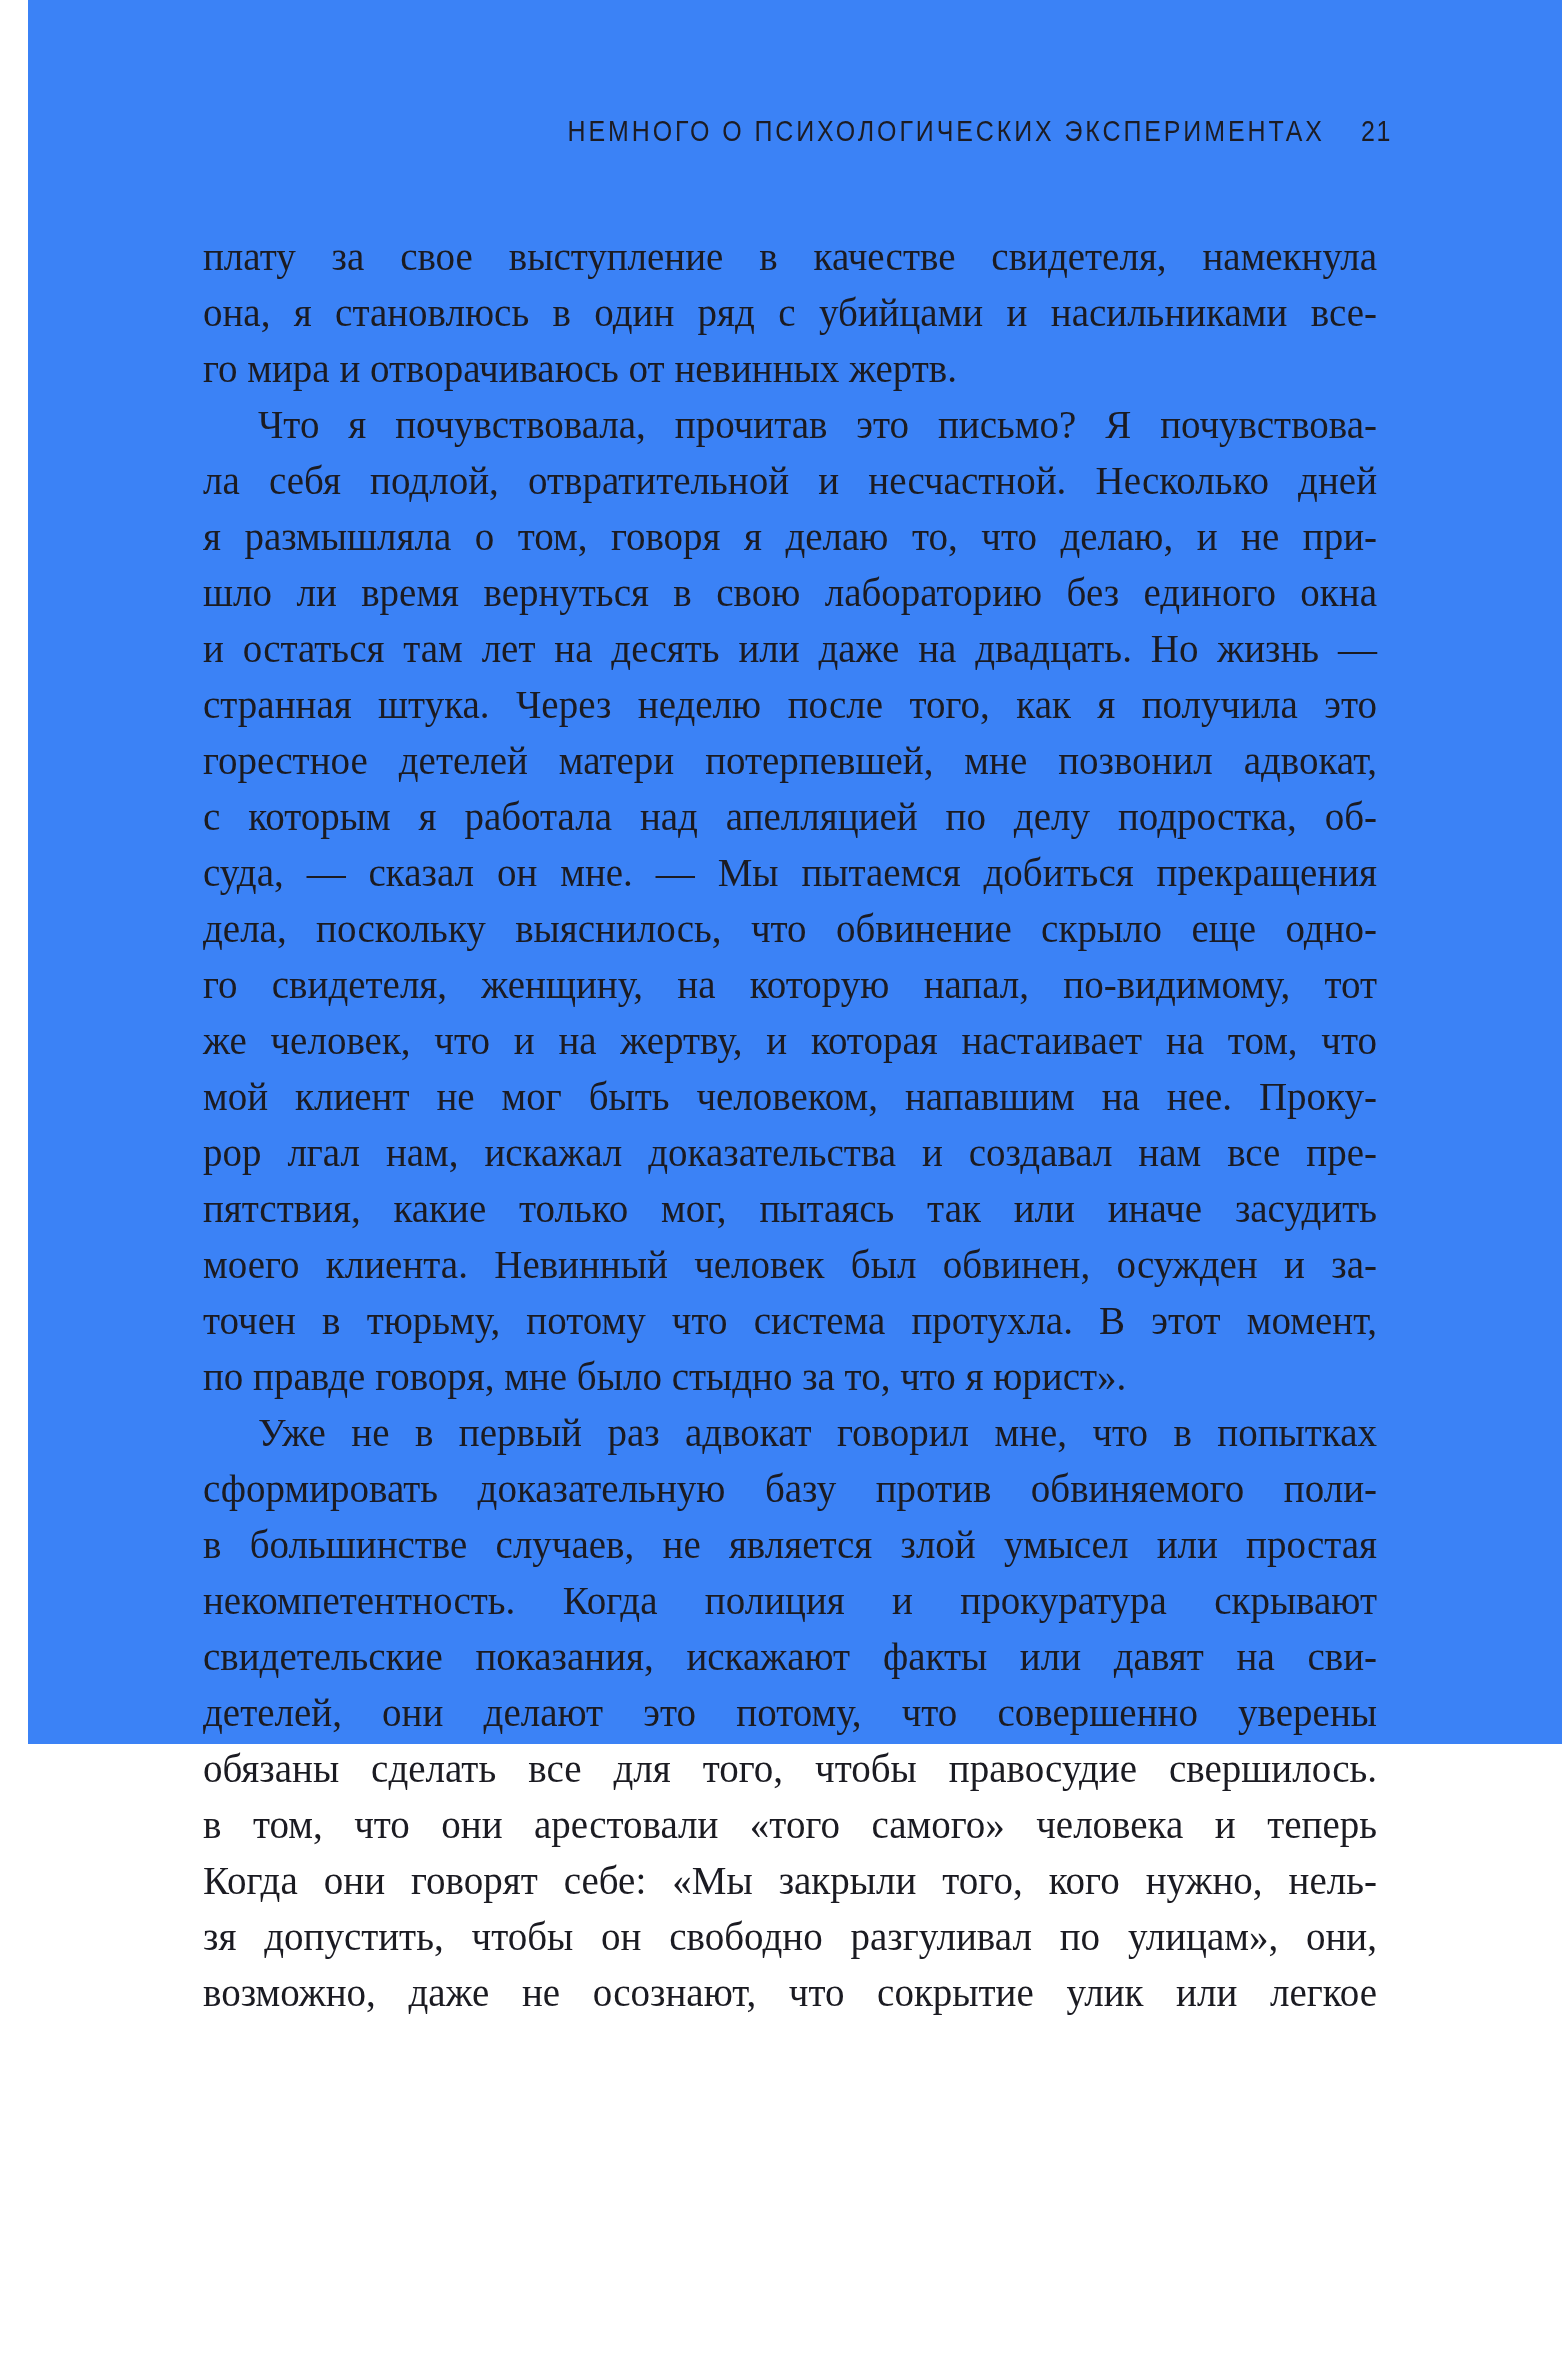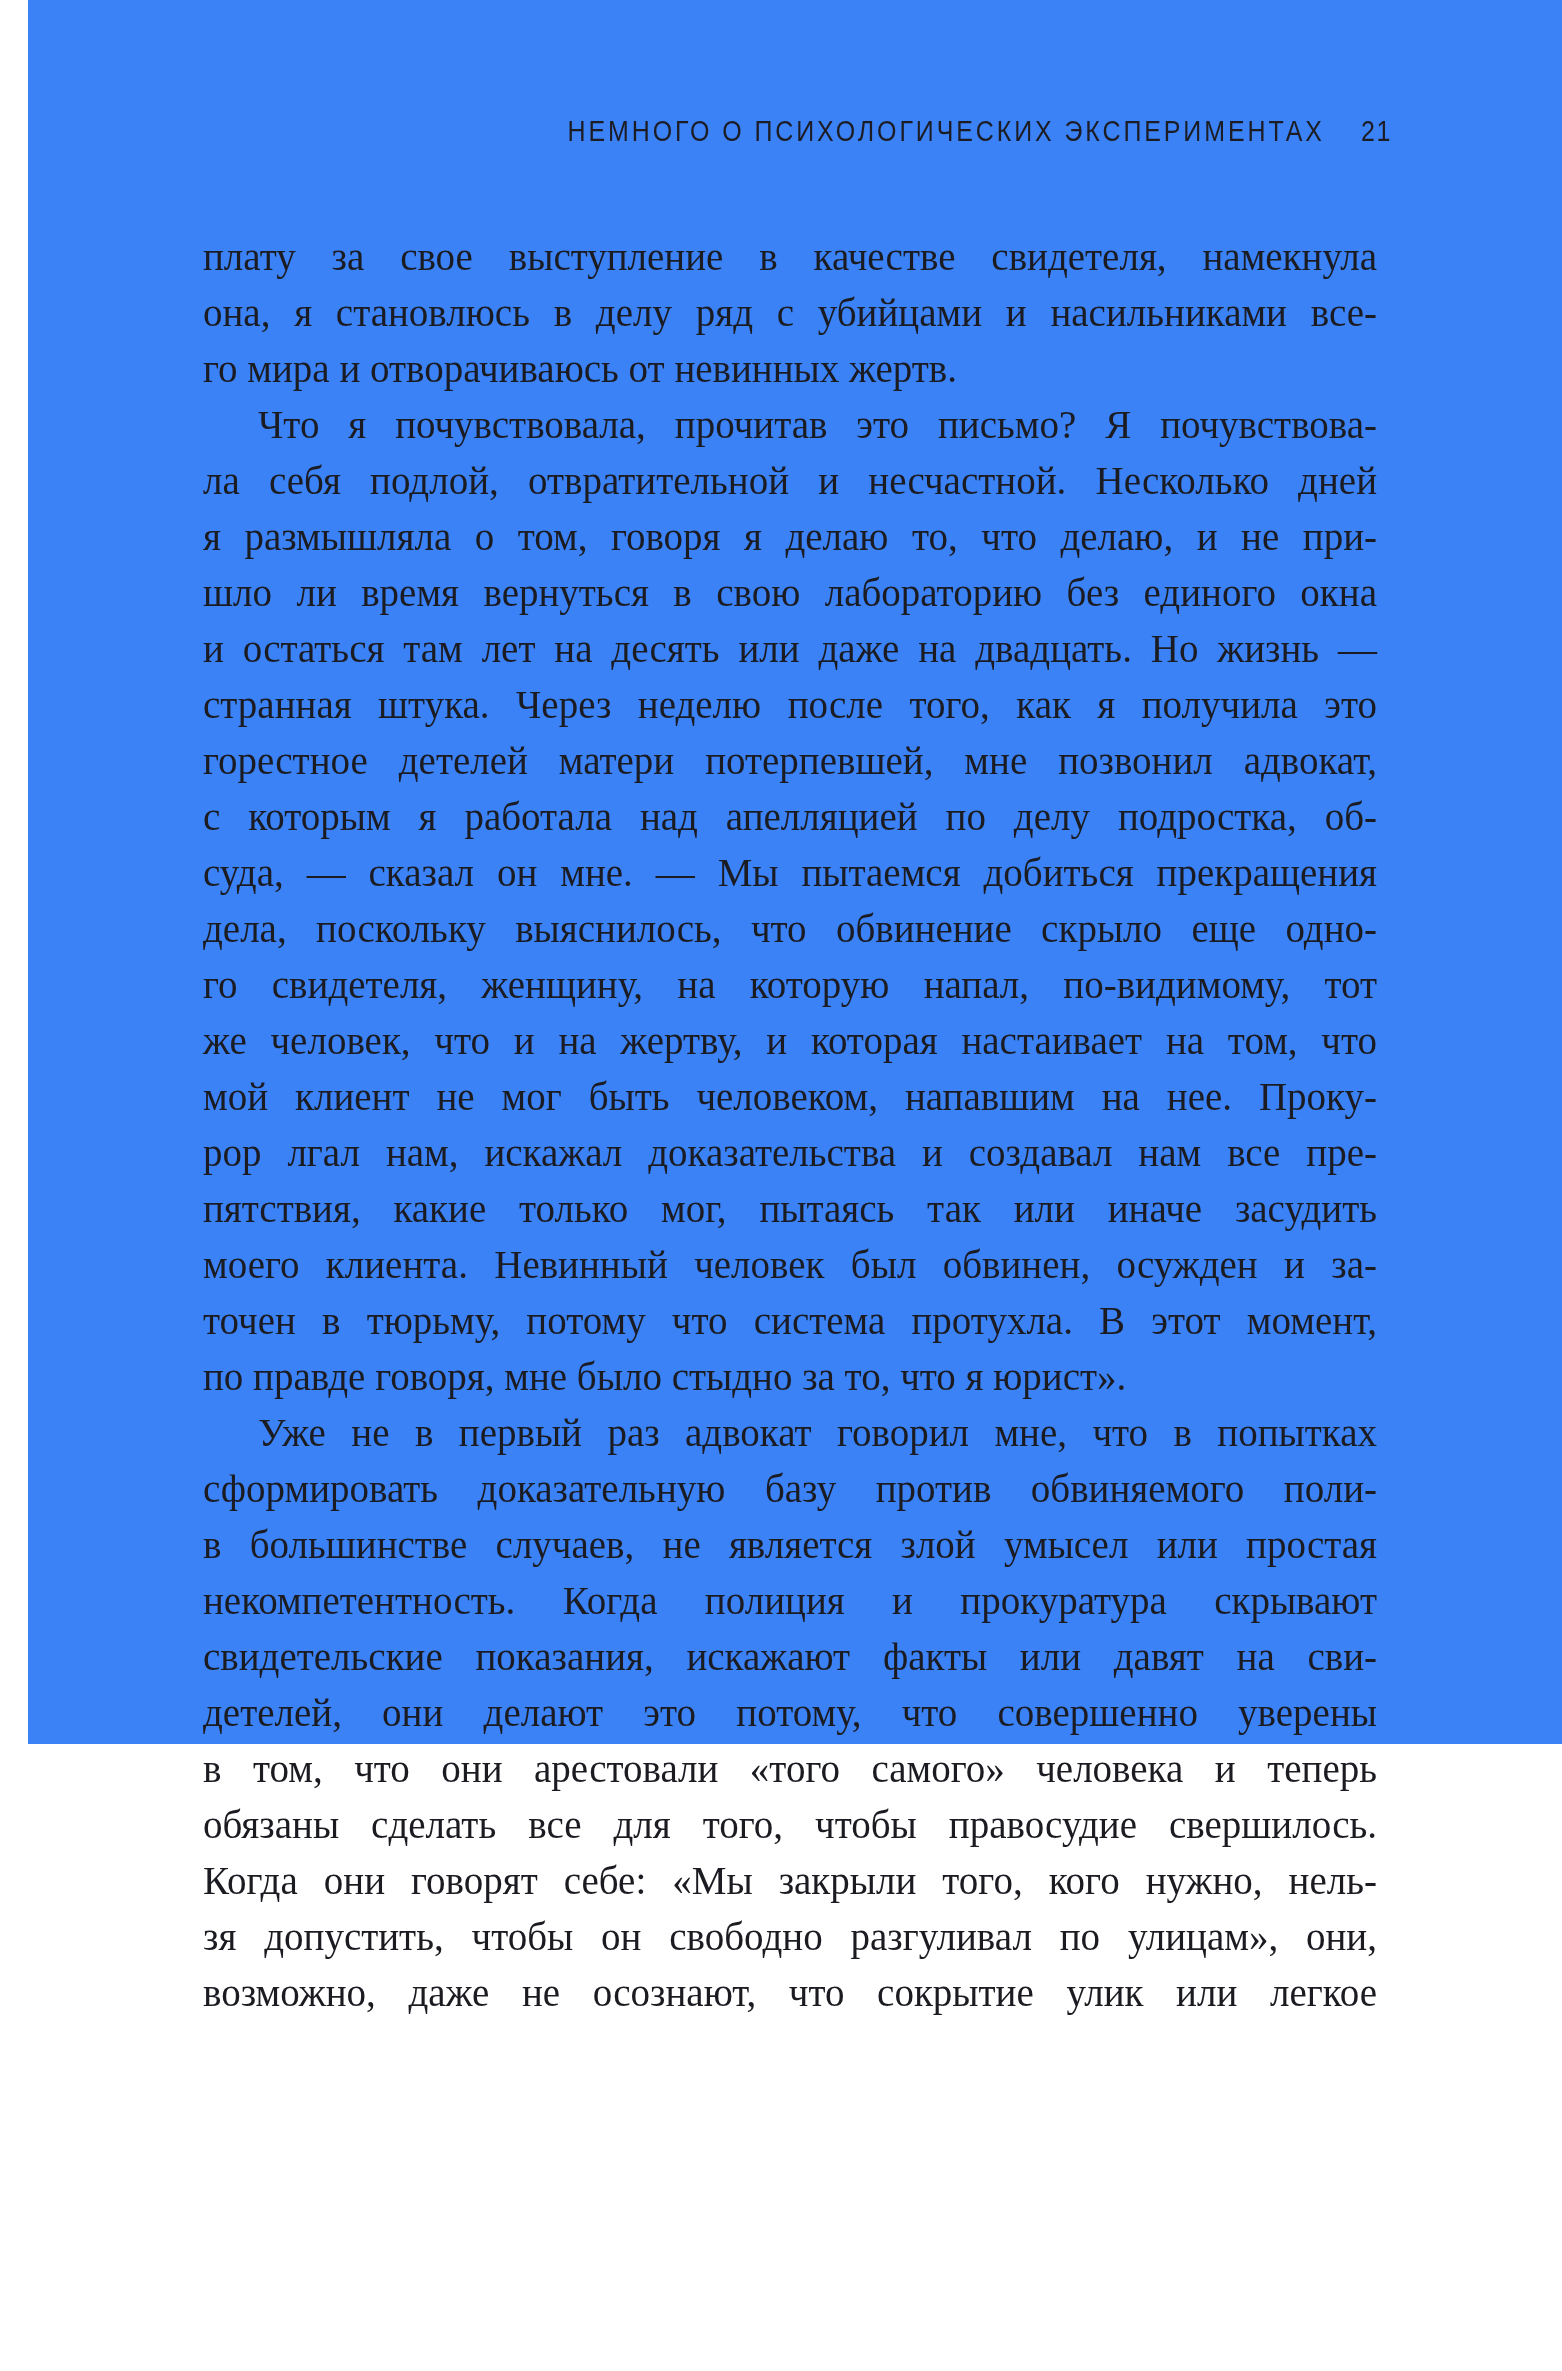--- a/index.html
+++ b/index.html
@@ -74,21 +74,21 @@
 <div class="page">
   <div class="running-header">
     <span class="title">НЕМНОГО О ПСИХОЛОГИЧЕСКИХ ЭКСПЕРИМЕНТАХ</span>
     <span class="page-number">21</span>
   </div>
 
   <div class="body-text">
 
     <div>
       <span class="line">плату за свое выступление в качестве свидетеля, намекнула</span>
-      <span class="line">она, я становлюсь в делу ряд с убийцами и насильниками все-</span>
+      <span class="line">она, я становлюсь в один ряд с убийцами и насильниками все-</span>
       <span class="line last">го мира и отворачиваюсь от невинных жертв.</span>
     </div>
 
     <div>
       <span class="line indent">Что я почувствовала, прочитав это письмо? Я почувствова-</span>
       <span class="line">ла себя подлой, отвратительной и несчастной. Несколько дней</span>
       <span class="line">я размышляла о том, говоря я делаю то, что делаю, и не при-</span>
       <span class="line">шло ли время вернуться в свою лабораторию без единого окна</span>
       <span class="line">и остаться там лет на десять или даже на двадцать. Но жизнь —</span>
       <span class="line">странная штука. Через неделю после того, как я получила это</span>
@@ -106,21 +106,21 @@
       <span class="line last">по правде говоря, мне было стыдно за то, что я юрист».</span>
     </div>
 
     <div>
       <span class="line indent">Уже не в первый раз адвокат говорил мне, что в попытках</span>
       <span class="line">сформировать доказательную базу против обвиняемого поли-</span>
       <span class="line">в большинстве случаев, не является злой умысел или простая</span>
       <span class="line">некомпетентность. Когда полиция и прокуратура скрывают</span>
       <span class="line">свидетельские показания, искажают факты или давят на сви-</span>
       <span class="line">детелей, они делают это потому, что совершенно уверены</span>
+      <span class="line">обязаны сделать все для того, чтобы правосудие свершилось.</span>
       <span class="line">в том, что они арестовали «того самого» человека и теперь</span>
-      <span class="line">обязаны сделать все для того, чтобы правосудие свершилось.</span>
       <span class="line">Когда они говорят себе: «Мы закрыли того, кого нужно, нель-</span>
       <span class="line">зя допустить, чтобы он свободно разгуливал по улицам», они,</span>
       <span class="line">возможно, даже не осознают, что сокрытие улик или легкое</span>
     </div>
   </div>
 </div>
 
 
 </body></html>

